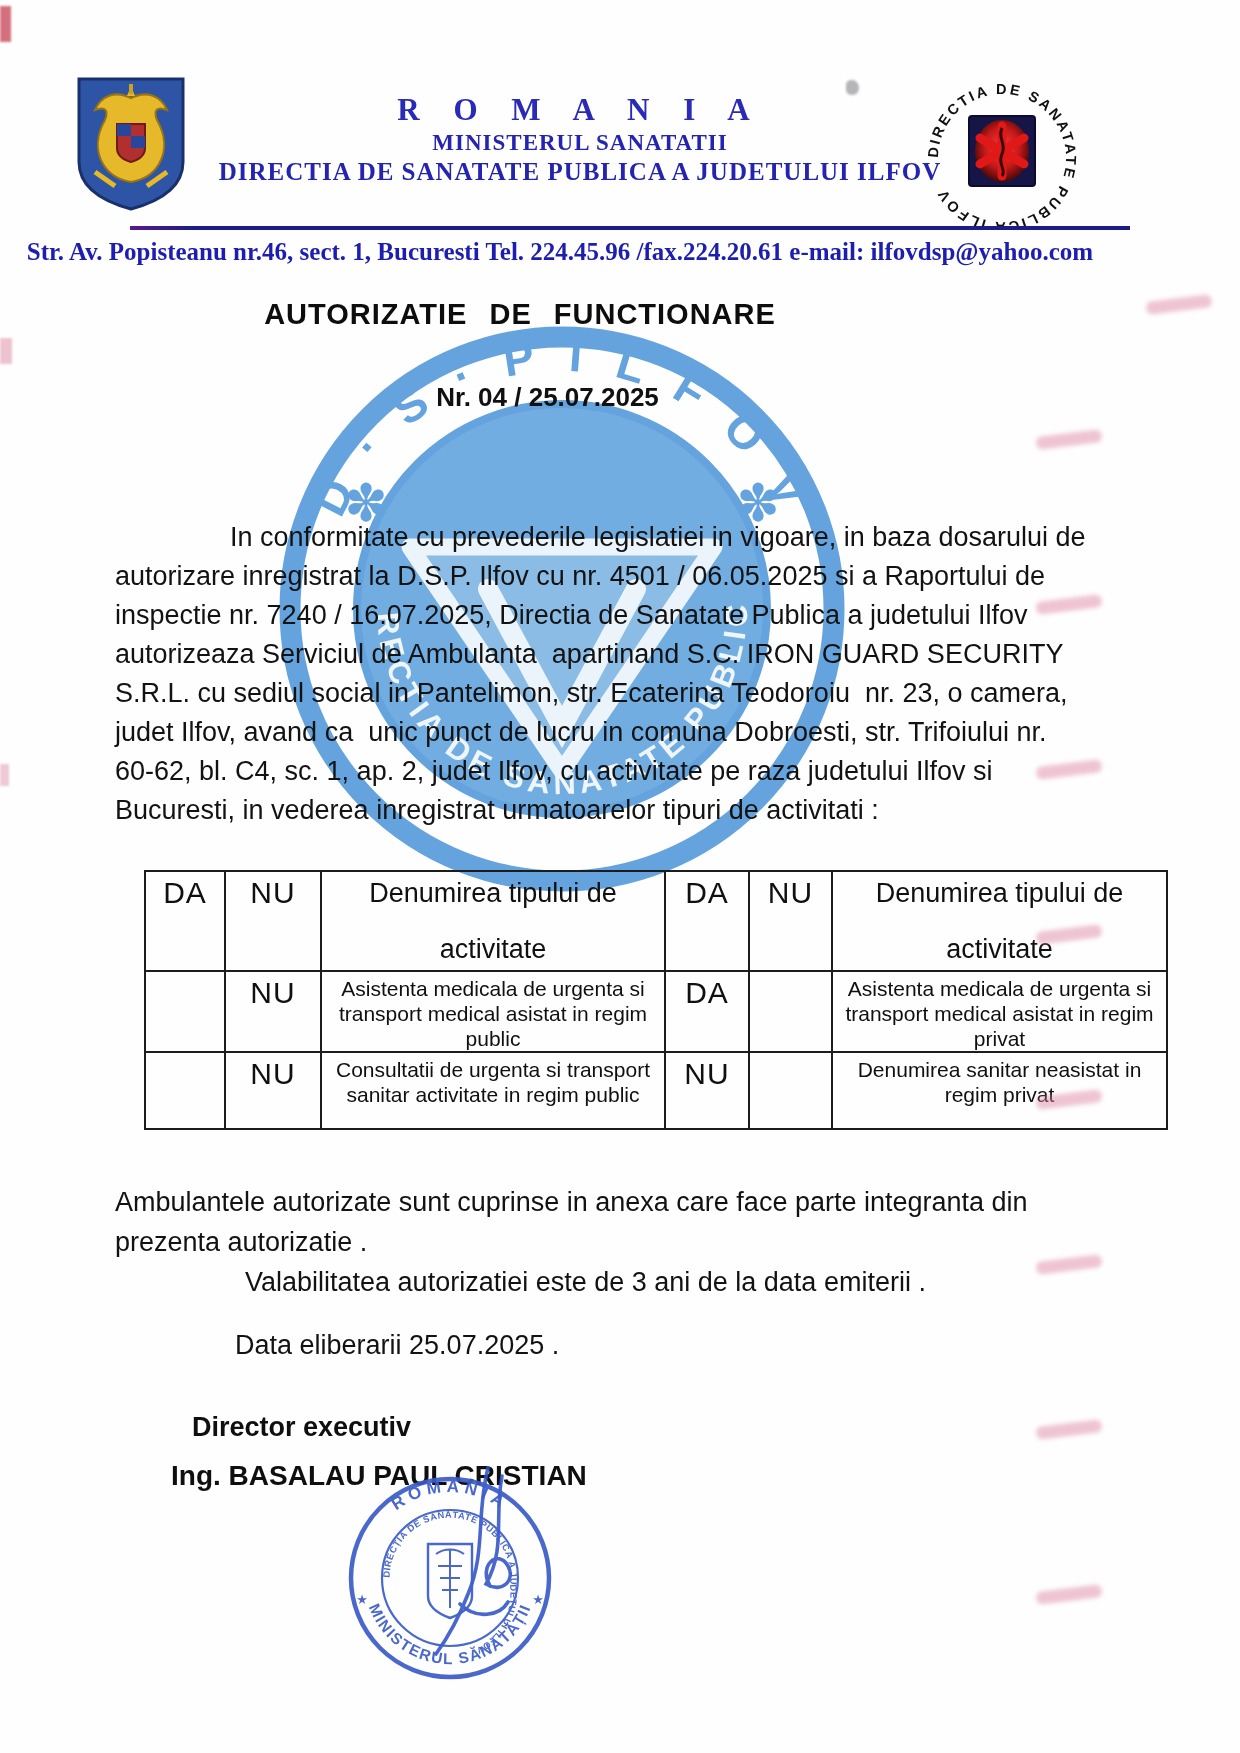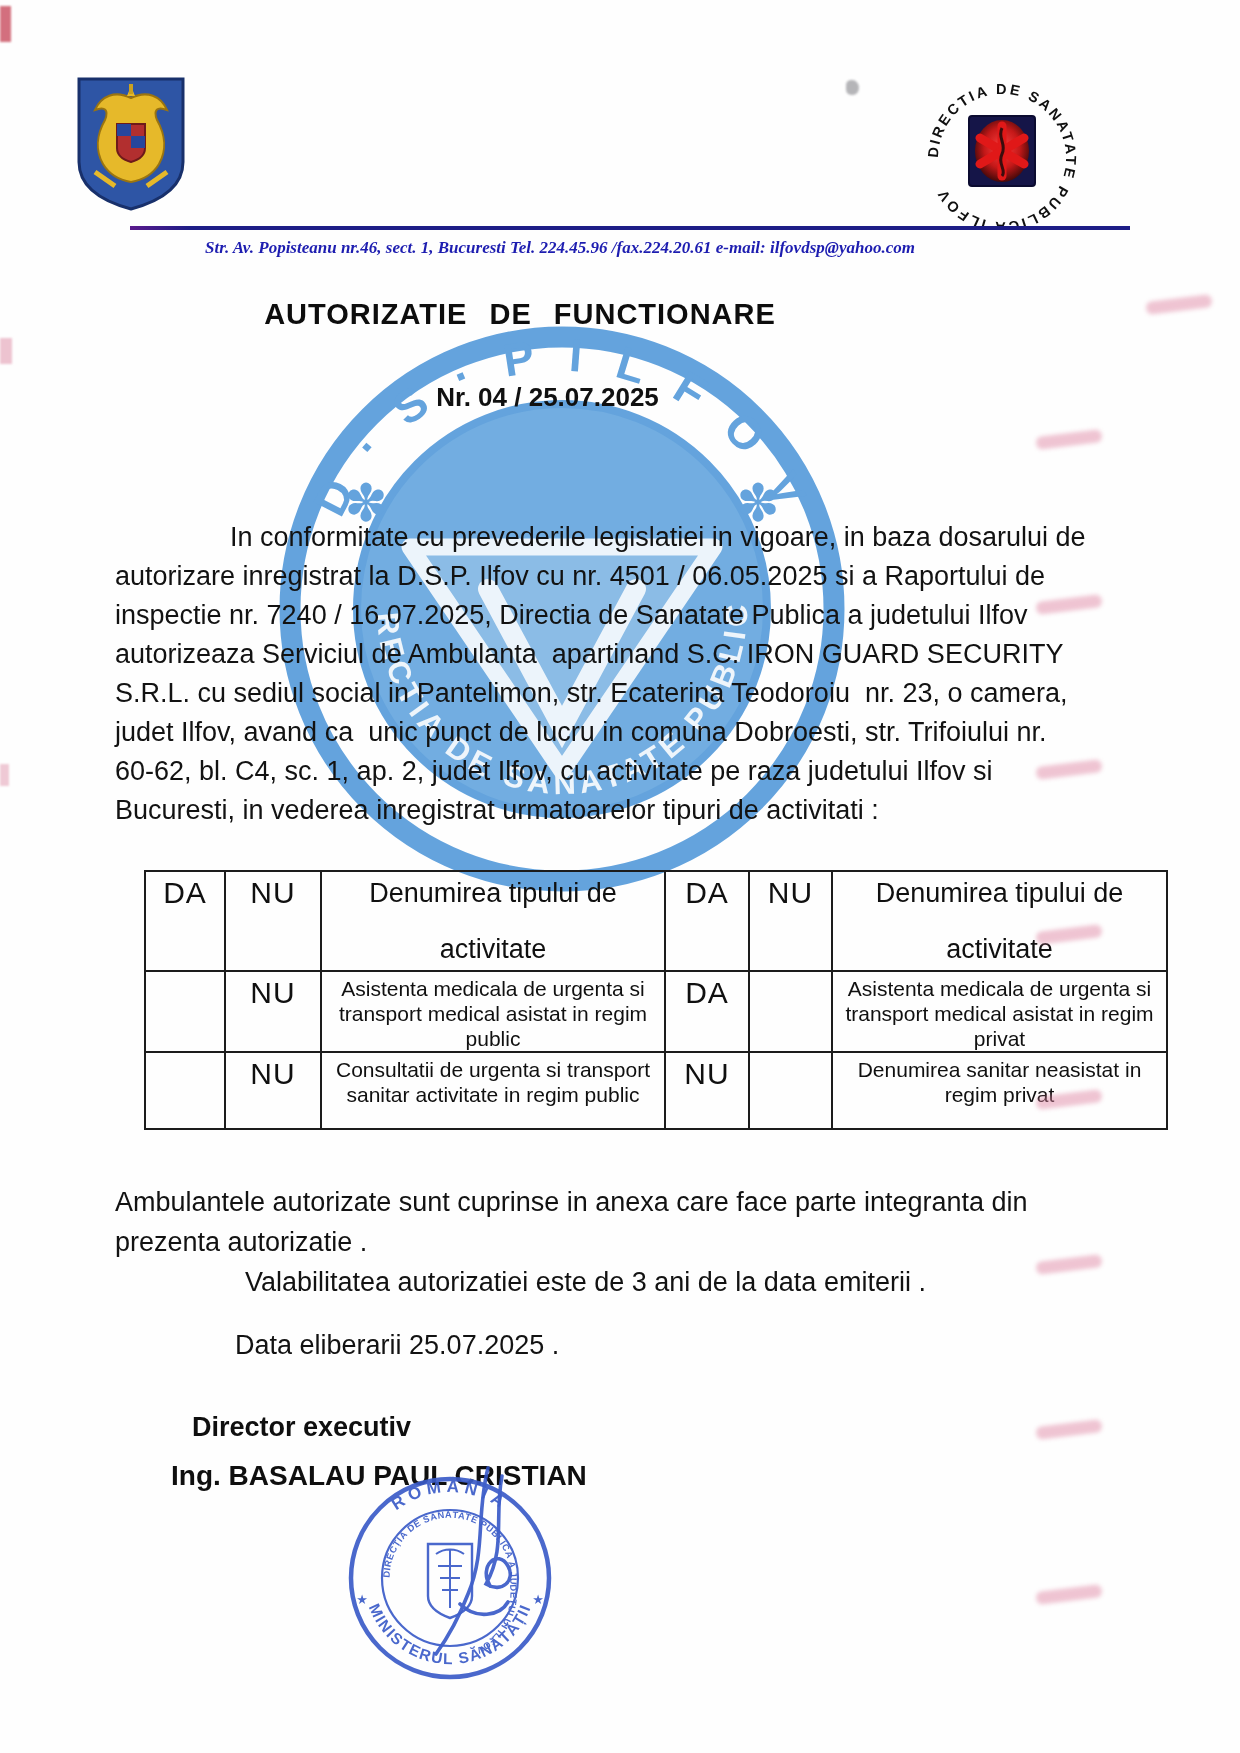--- a/index.html
+++ b/index.html
@@ -11,22 +11,22 @@
   .hdr-center{left:0;top:92px;width:1160px;text-align:center;z-index:2;}
   .hdr-country{font-family:"Liberation Serif",serif;font-weight:bold;font-size:31px;
                letter-spacing:13px;color:#2a2ab8;}
   .hdr-ministry{font-family:"Liberation Serif",serif;font-weight:bold;font-size:23px;
                 letter-spacing:1px;color:#2424b0;margin-top:2px;}
   .hdr-directorate{font-family:"Liberation Serif",serif;font-weight:bold;font-size:25px;
                    letter-spacing:1px;color:#2424b0;margin-top:2px;}
   .rule{left:130px;top:226px;width:1000px;height:4px;
         background:linear-gradient(90deg,#5a1a8c 0%,#1d1d86 6%,#1d1d86 100%);z-index:2;}
   .contact{left:0;top:238px;width:1120px;text-align:center;
-           font-family:"Liberation Serif",serif;font-weight:bold;font-size:17px;
-           color:#1d1db0;z-index:2;font-style:italic;}
+           font-family:"Liberation Serif",serif;font-weight:bold;font-size:25px;
+           color:#1d1db0;z-index:2;}
 
   
   .doc-title{left:0;top:298px;width:1040px;text-align:center;font-weight:bold;
              font-size:29px;letter-spacing:1px;word-spacing:13px;color:#0d0d0d;z-index:3;}
   .doc-number{left:0;top:350px;width:1095px;text-align:center;font-weight:bold;
               font-size:26px;color:#101010;z-index:3;margin-top:32px;}
 
   
   .bodyblock{left:115px;top:518px;width:1030px;z-index:3;}
   .bodyline{font-size:27px;line-height:39px;white-space:pre;color:#121212;}
@@ -124,20 +124,25 @@
     <ellipse cx="0" cy="-1" rx="27" ry="31" fill="url(#redglow)"></ellipse>
 
     <g stroke="#e01818" stroke-width="9" stroke-linecap="round">
       <line x1="0" y1="-26" x2="0" y2="24"></line>
       <line x1="-22" y1="-14" x2="22" y2="12"></line>
       <line x1="22" y1="-14" x2="-22" y2="12"></line>
     </g>
     <path d="M 0,-24 C -5,-14 5,-8 0,2 C -5,12 5,18 0,24" fill="none" stroke="#3a0d0d" stroke-width="3"></path>
   </svg>
 
+  <div class="abs hdr-center">
+    <div class="hdr-country">R O M A N I A</div>
+    <div class="hdr-ministry">MINISTERUL SANATATII</div>
+    <div class="hdr-directorate">DIRECTIA DE SANATATE PUBLICA A JUDETULUI ILFOV</div>
+  </div>
   <div class="abs rule"></div>
   <div class="abs contact">Str. Av. Popisteanu nr.46, sect. 1, Bucuresti Tel. 224.45.96 /fax.224.20.61 e-mail: ilfovdsp@yahoo.com</div>
 
   <div class="abs doc-title">AUTORIZATIE DE FUNCTIONARE</div>
   <div class="abs doc-number">Nr. 04 / 25.07.2025</div>
 
   <div class="abs bodyblock">
     <div class="bodyline indent">In conformitate cu prevederile legislatiei in vigoare, in baza dosarului de</div>
     <div class="bodyline">autorizare inregistrat la D.S.P. Ilfov cu nr. 4501 / 06.05.2025 si a Raportului de</div>
     <div class="bodyline">inspectie nr. 7240 / 16.07.2025, Directia de Sanatate Publica a judetului Ilfov</div>

